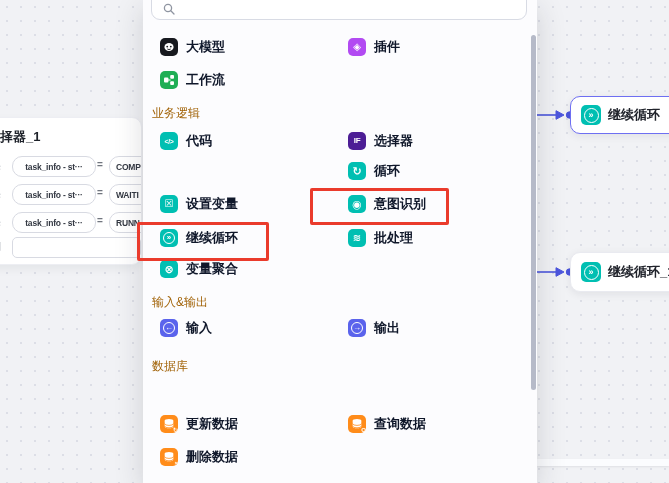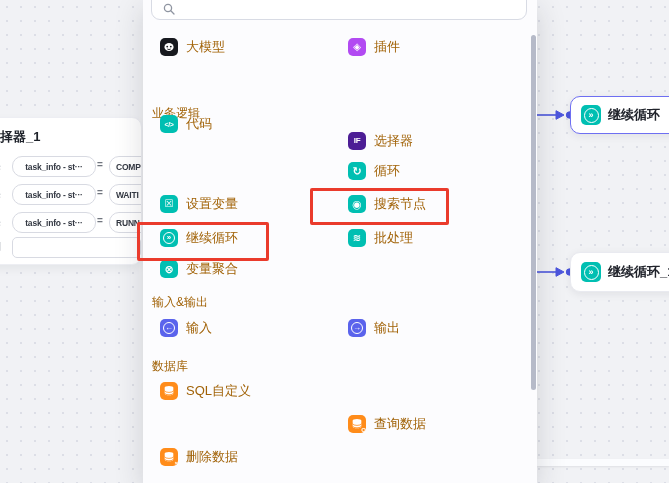--- a/index.html
+++ b/index.html
@@ -45,21 +45,21 @@
   .search .mag{position:absolute;left:11px;top:12px;}
   .hdr{position:absolute;font-size:12px;color:#a16207;}
   .item{position:absolute;height:20px;display:flex;align-items:center;gap:8px;cursor:pointer;}
   .ic{width:18px;height:18px;border-radius:5px;display:flex;align-items:center;justify-content:center;
     color:#fff;flex:0 0 auto;position:relative;}
   .g{font-size:10px;font-weight:bold;line-height:1;color:#fff;}
   .g-sm{font-size:7px;letter-spacing:-.3px;}
   .g-lg{font-size:11px;}
   .ringed{width:12px;height:12px;border:1.1px solid #fff;border-radius:50%;
     display:flex;align-items:center;justify-content:center;font-size:8px;font-weight:bold;color:#fff;line-height:1;box-sizing:border-box;}
-  .lbl{font-size:13px;font-weight:400;color:#a16207;white-space:nowrap;}
+  .lbl{font-size:13px;font-weight:700;color:#0f172a;white-space:nowrap;}
   .badge{position:absolute;right:0px;bottom:0px;font-size:6px;font-weight:bold;color:#fff;line-height:6px;}
   .thumb{position:absolute;left:388px;top:35px;width:5px;height:355px;background:#b6bac8;border-radius:3px;}
   
   .hl{position:absolute;border:3px solid #ea3b2c;border-radius:2px;z-index:40;}
   #hl-terminate{left:310px;top:188px;width:133px;height:31px;}
   #hl-continue{left:137px;top:222px;width:126px;height:33px;}
 </style>
 </head>
 <body>
 
@@ -135,24 +135,35 @@
       <span class="lbl">大模型</span>
     </div>
 
     <div class="item" style="left:205px;top:37px">
       <span class="ic" style="background: rgb(178, 74, 242);">
         <span class="g">◈</span>
       </span>
       <span class="lbl">插件</span>
     </div>
 
+    <div class="item" style="left:17px;top:70px">
+      <span class="ic" style="background: rgb(31, 174, 85);">
+        <svg width="12" height="12" viewBox="0 0 12 12" fill="#fff">
+          <rect x="1" y="3.6" width="4.4" height="4.8" rx="1"></rect>
+          <rect x="7.2" y="1" width="3.8" height="3.8" rx="1"></rect>
+          <rect x="7.2" y="7.2" width="3.8" height="3.8" rx="1"></rect>
+          <rect x="5" y="5.5" width="2.6" height="1"></rect>
+        </svg>
+      </span>
+      <span class="lbl">工作流</span>
+    </div>
 
     <div class="hdr" style="left:9px;top:105px">业务逻辑</div>
 
-    <div class="item" style="left:17px;top:114px">
+    <div class="item" style="left:17px;top:131px">
       <span class="ic" style="background: rgb(0, 191, 178);">
           <span class="g g-sm">&lt;/&gt;</span>
         </span>
       <span class="lbl">代码</span>
     </div>
     <div class="item" style="left:205px;top:131px">
       <span class="ic" style="background: #4c1d95;">
           <span class="g g-sm" style="font-size:8px">IF</span>
         </span>
       <span class="lbl">选择器</span>
@@ -168,21 +179,21 @@
     <div class="item" style="left:17px;top:194px">
       <span class="ic" style="background: rgb(0, 191, 178);">
           <span class="g">☒</span>
         </span>
       <span class="lbl">设置变量</span>
     </div>
     <div class="item" style="left:205px;top:194px">
       <span class="ic" style="background: rgb(0, 191, 178);">
           <span class="g g-lg">◉</span>
         </span>
-      <span class="lbl">搜索节点</span>
+      <span class="lbl">意图识别</span>
     </div>
 
     <div class="item" style="left:17px;top:228px">
       <span class="ic" style="background: rgb(0, 191, 178);">
           <span class="ringed">»</span>
         </span>
       <span class="lbl">继续循环</span>
     </div>
     <div class="item" style="left:205px;top:228px">
       <span class="ic" style="background: rgb(0, 191, 178);">
@@ -208,31 +219,32 @@
     </div>
     <div class="item" style="left:205px;top:318px">
       <span class="ic" style="background: rgb(90, 99, 236);">
           <span class="ringed">→</span>
         </span>
       <span class="lbl">输出</span>
     </div>
 
     <div class="hdr" style="left:9px;top:358px">数据库</div>
 
-    <div class="item" style="left:17px;top:381px">
+
+    <div class="item" style="left:17px;top:414px">
       <span class="ic" style="background: rgb(255, 140, 26);">
         <svg width="12" height="12" viewBox="0 0 12 12">
             <ellipse cx="6" cy="2.8" rx="4.3" ry="1.8" fill="#fff"></ellipse>
             <path d="M1.7 2.8 v5.6 a4.3 1.8 0 0 0 8.6 0 v-5.6" fill="#fff"></path>
             <path d="M1.7 5.6 a4.3 1.8 0 0 0 8.6 0 M1.7 8 a4.3 1.8 0 0 0 8.6 0" stroke="#ff8c1a" stroke-width=".8" fill="none"></path>
           </svg>
-      </span>
-      <span class="lbl">SQL自定义</span>
-    </div>
-
+        <span class="badge">↻</span>
+      </span>
+      <span class="lbl">更新数据</span>
+    </div>
     <div class="item" style="left:17px;top:447px">
       <span class="ic" style="background: rgb(255, 140, 26);">
         <svg width="12" height="12" viewBox="0 0 12 12">
             <ellipse cx="6" cy="2.8" rx="4.3" ry="1.8" fill="#fff"></ellipse>
             <path d="M1.7 2.8 v5.6 a4.3 1.8 0 0 0 8.6 0 v-5.6" fill="#fff"></path>
             <path d="M1.7 5.6 a4.3 1.8 0 0 0 8.6 0 M1.7 8 a4.3 1.8 0 0 0 8.6 0" stroke="#ff8c1a" stroke-width=".8" fill="none"></path>
           </svg>
         <span class="badge">×</span>
       </span>
       <span class="lbl">删除数据</span>

